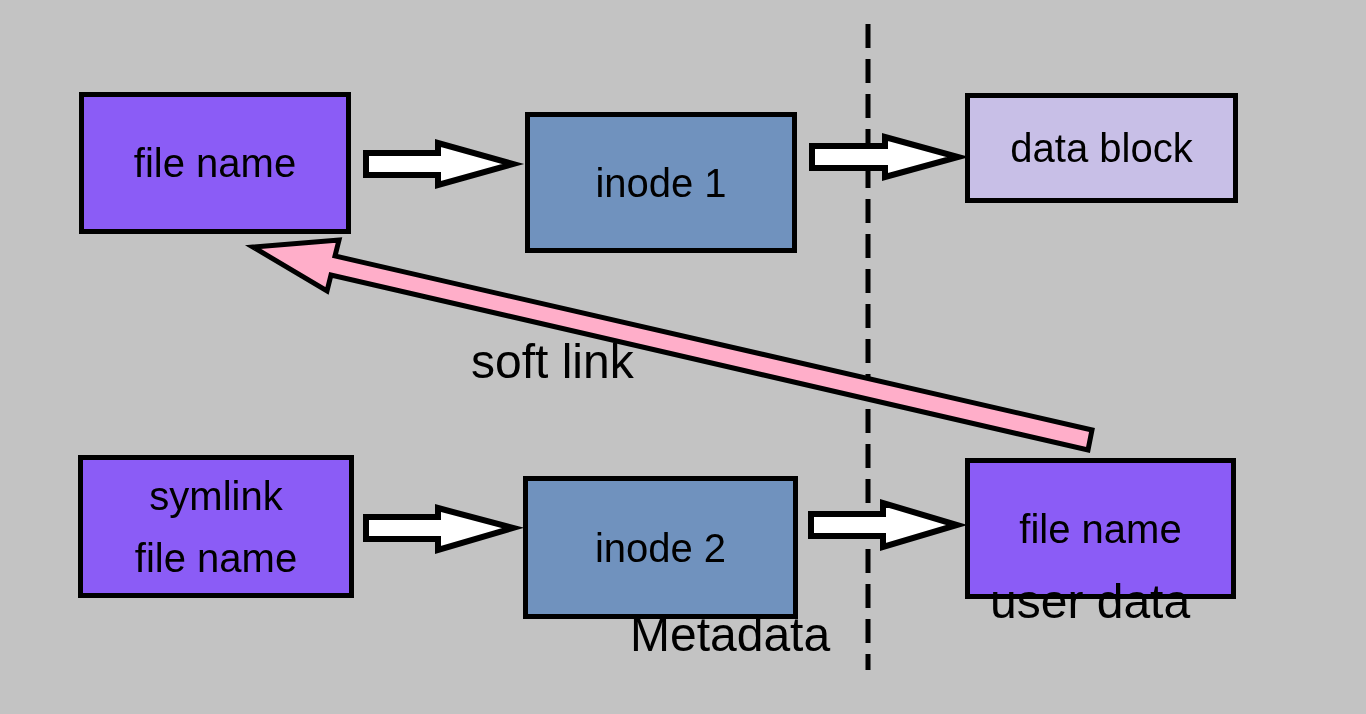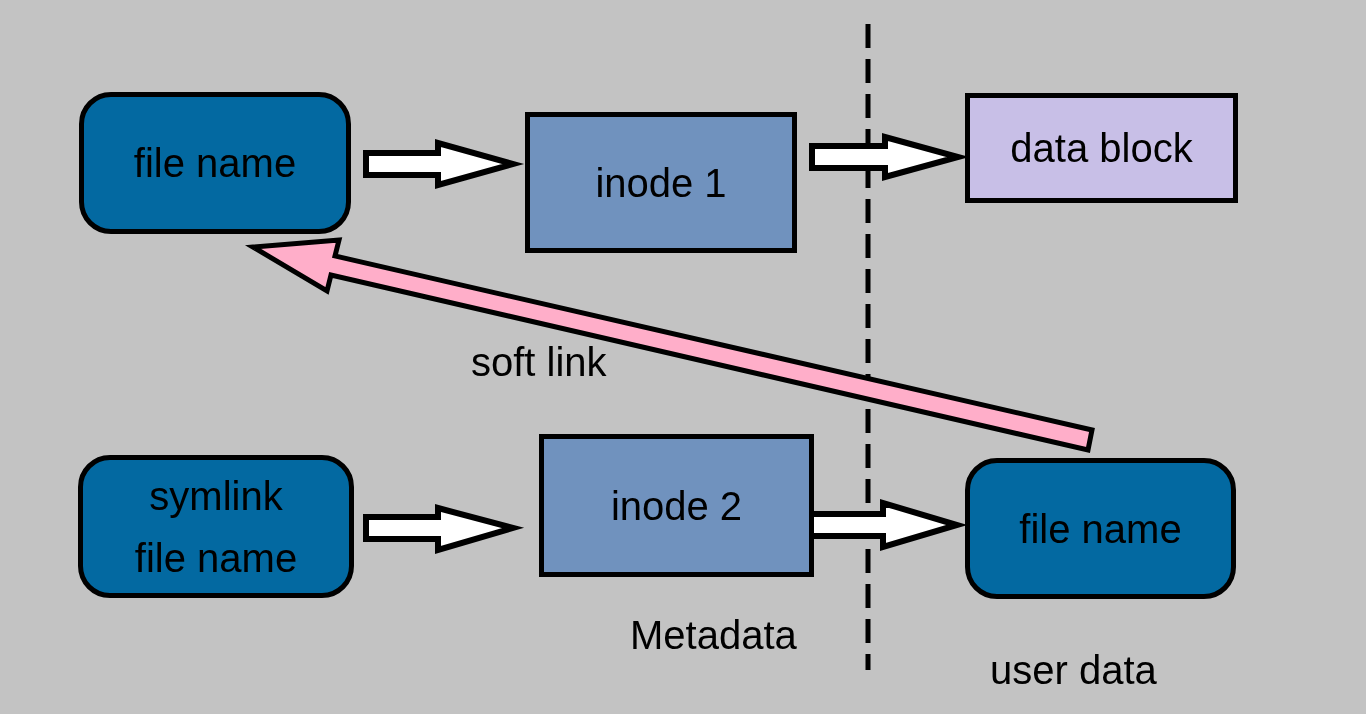--- a/index.html
+++ b/index.html
@@ -32,41 +32,41 @@
     display: flex;
     flex-direction: column;
     align-items: center;
     justify-content: center;
     text-align: center;
     color: #000;
     font-size: 40px;
     line-height: 62px;
     white-space: nowrap;
   }
-  .box.light-blue { background: #0369a1; border-radius: 32px; }
+  .box.light-blue { background: #8b5cf6; }
   .box.blue-gray  { background: #7092be; }
   .box.lavender   { background: #c8bfe7; }
 
   .box-top-left      { left: 79px;  top: 92px;  width: 272px; height: 142px; }
   .box-top-middle    { left: 525px; top: 112px;  width: 272px; height: 141px; }
   .box-top-right     { left: 965px; top: 93px;  width: 273px; height: 110px; }
   .box-bottom-left   { left: 78px;  top: 455px; width: 276px; height: 143px; }
-  .box-bottom-middle { left: 523px; top: 434px; width: 275px; height: 143px; margin-left: 16px; }
+  .box-bottom-middle { left: 523px; top: 476px; width: 275px; height: 143px; }
   .box-bottom-right  { left: 965px; top: 458px; width: 271px; height: 141px; }
 
   .floating-label {
     position: absolute;
     color: #000;
-    font-size: 40px;
+    font-size: 48px;
     line-height: 44px;
     white-space: nowrap;
   }
   .label-soft-link { left: 471px; top: 340px; }
   .label-metadata  { left: 630px; top: 613px; }
-  .label-user-data { left: 990px; top: 648px; }
+  .label-user-data { left: 990px; top: 580px; }
 </style>
 </head>
 <body>
 
 <div class="canvas">
 
   <svg class="overlay" viewBox="0 0 1366 714" xmlns="http://www.w3.org/2000/svg">
 
     <line x1="868" y1="24" x2="868" y2="670" stroke="#000000" stroke-width="5" stroke-dasharray="24 11"></line>
 

